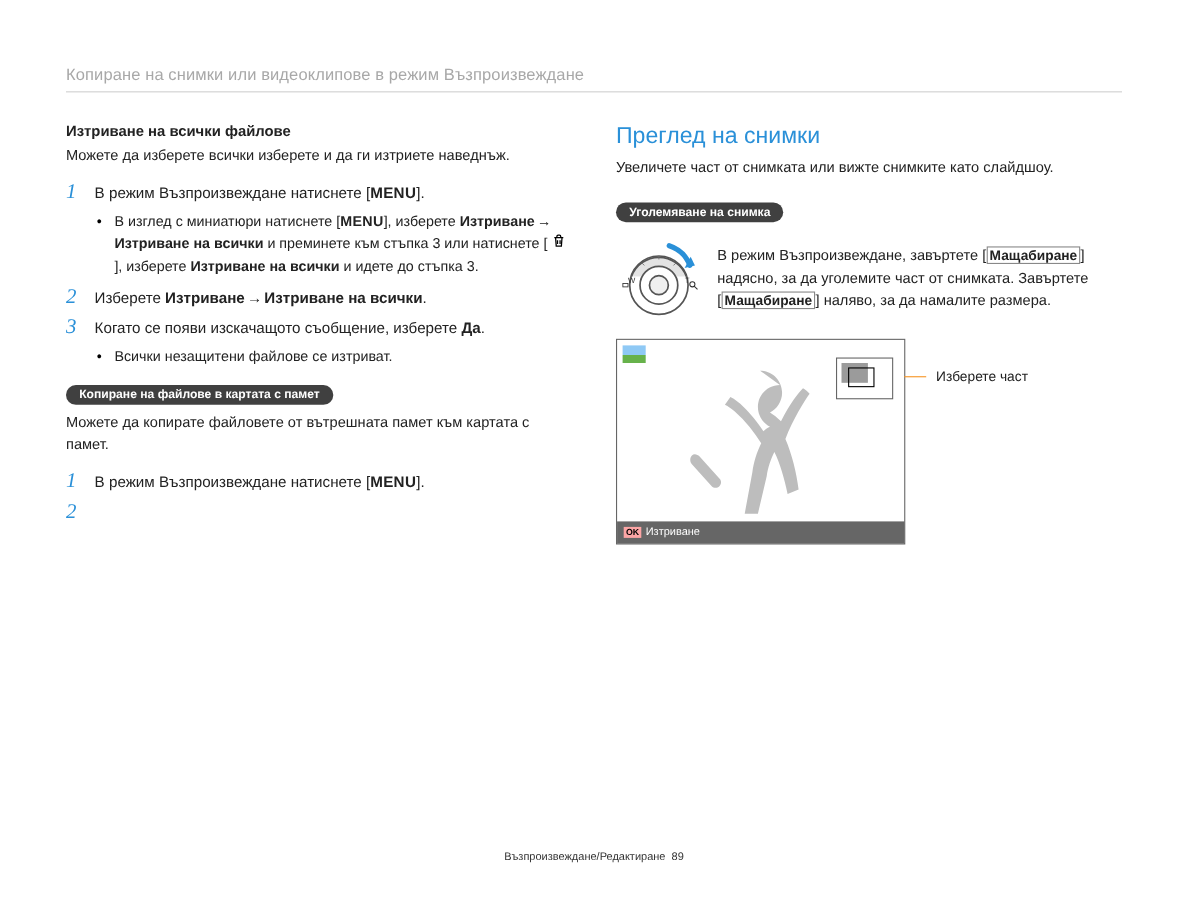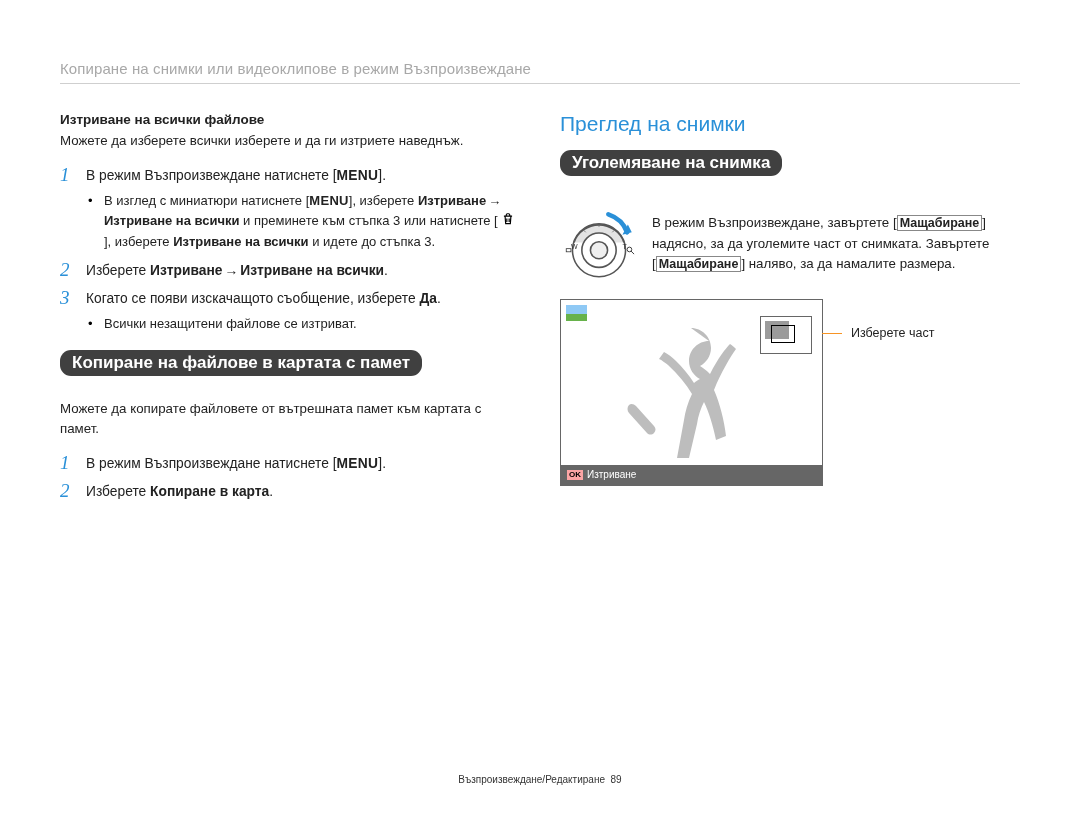--- a/index.html
+++ b/index.html
@@ -88,22 +88,22 @@
     display: inline-block;
     padding: 0 2px;
   }
   .pill {
     display: inline-block;
     background: #404040;
     color: #fff;
     border-radius: 11px;
     padding: 3px 12px;
     font-weight: bold;
-    font-size: 17px;
-    margin: 8px 0 23px 0;
+    font-size: 11px;
+    margin: 8px 0 6px 0;
   }
   .section-title {
     color: #2a90d8;
     font-size: 21px;
     margin-bottom: 6px;
   }
   
   .zoom-row {
     display: flex;
     gap: 14px;
@@ -279,29 +279,27 @@
 
       <div class="step-row">
         <div class="step-num">1</div>
         <div class="step-text">
           <span>В режим Възпроизвеждане натиснете [</span><span class="menu-label">MENU</span><span>].</span>
         </div>
       </div>
 
       <div class="step-row">
         <div class="step-num">2</div>
-        <div class="step-text">
-          <span>Изберете </span><span class="bold">Копиране в карта</span><span>.</span>
-        </div>
       </div>
 
     </div>
 
     <div class="col">
       <div class="section-title">Преглед на снимки</div>
+      <div class="body-text">Увеличете част от снимката или вижте снимките като слайдшоу.</div>
 
       <div class="pill">Уголемяване на снимка</div>
 
       <div class="zoom-row">
         <svg class="dial-svg" viewBox="0 0 100 100">
 
           <path d="M62 12 Q80 18 86 35" fill="none" stroke="#2a90d8" stroke-width="6" stroke-linecap="round"></path>
           <polygon points="80,38 92,35 87,25" fill="#2a90d8"></polygon>
 
           <circle cx="50" cy="58" r="34" fill="#fff" stroke="#555" stroke-width="2"></circle>

